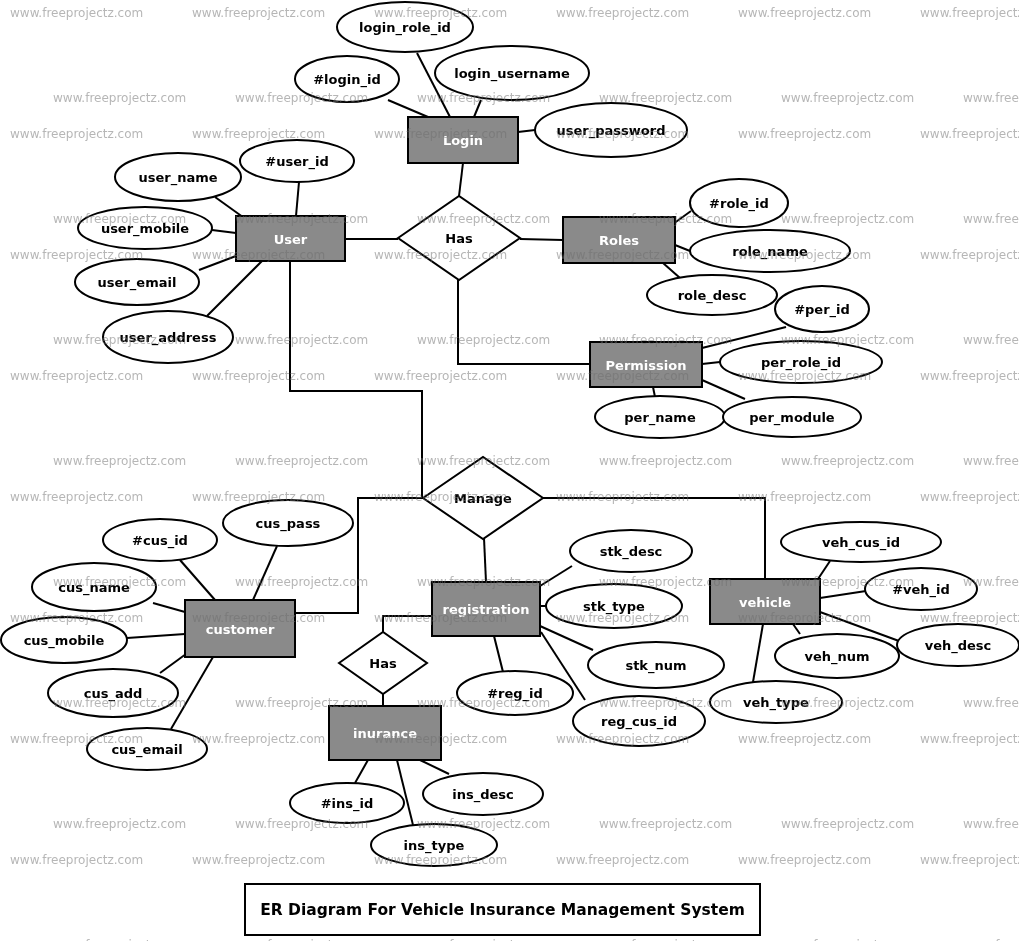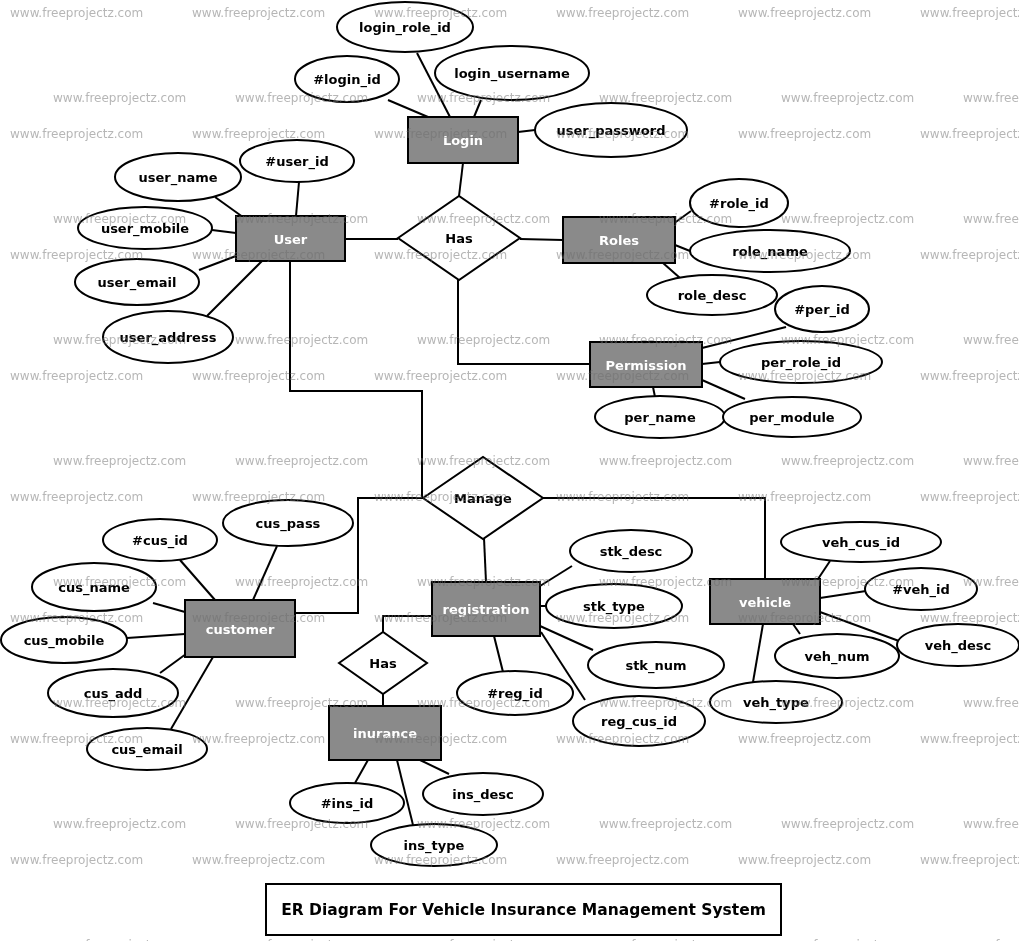--- a/index.html
+++ b/index.html
@@ -6,21 +6,21 @@
   .stage{
     position:relative;
     width:1019px;height:941px;
     background:#ffffff;
     overflow:hidden;
     font-family:"DejaVu Sans", sans-serif;
   }
   svg text{ font-family:"DejaVu Sans", sans-serif; }
   .title-box{
     position:absolute;
-    left:265px;top:883px;width:517px;height:53px;
+    left:244px;top:883px;width:517px;height:53px;
     border:2px solid #000;
     box-sizing:border-box;
     background:transparent;
     display:flex;align-items:center;justify-content:center;
   }
   .title-text{
     font-size:15.5px;font-weight:bold;color:#000;
     white-space:nowrap;
   }
 </style>

